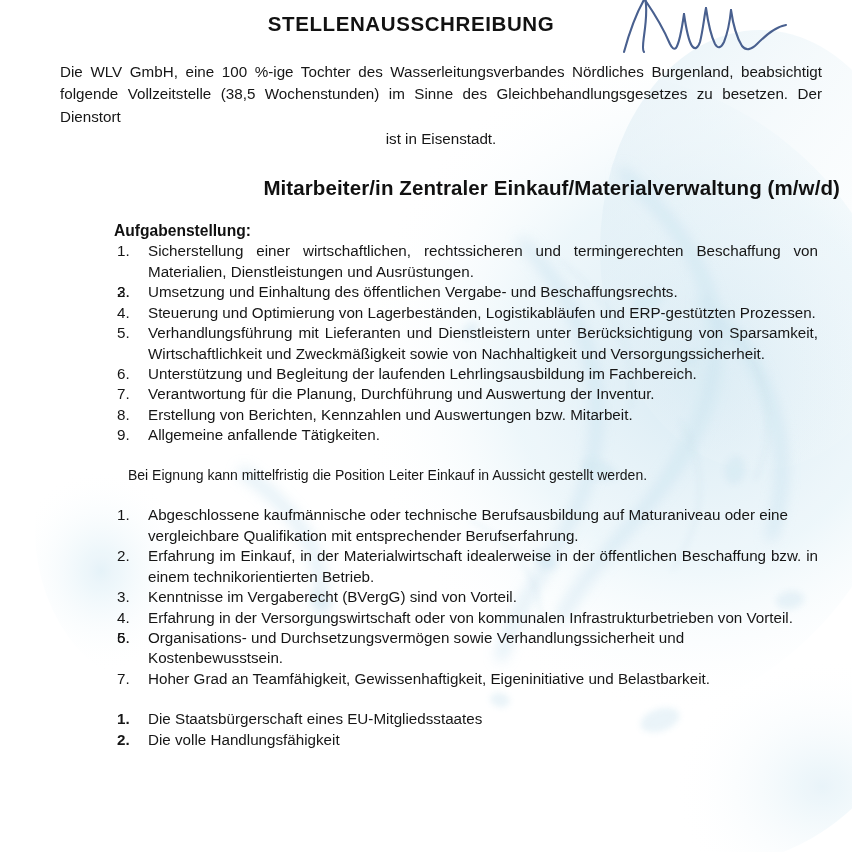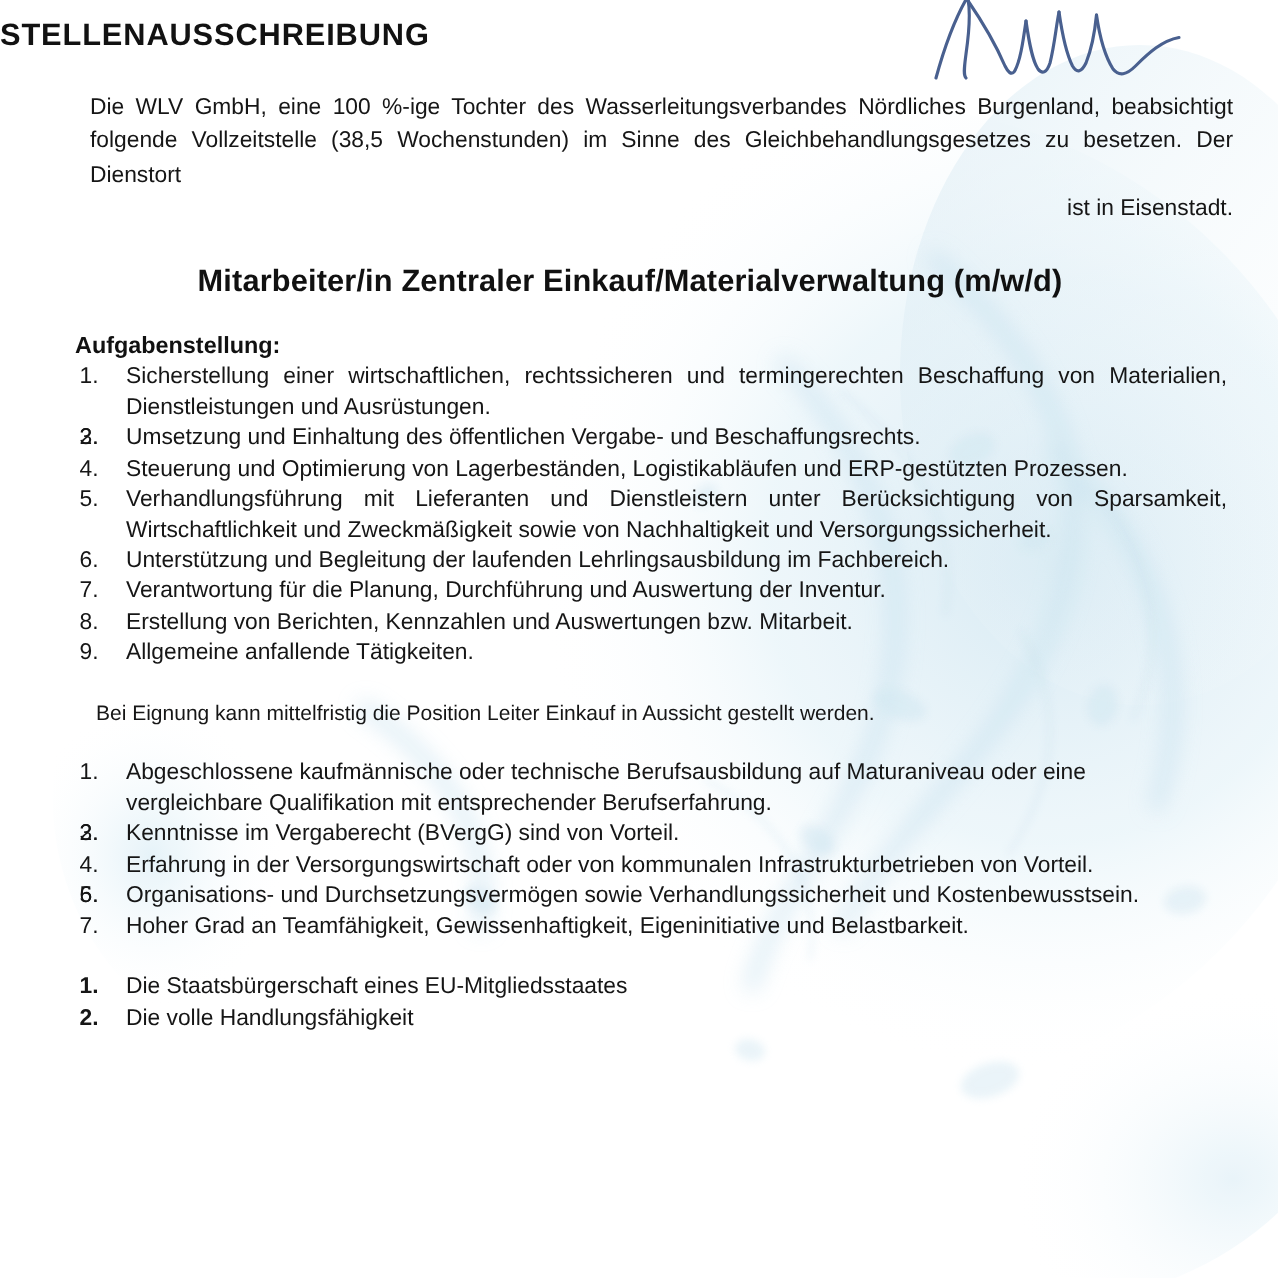--- a/index.html
+++ b/index.html
@@ -30,53 +30,53 @@
   #watermark svg { display: block; width: 852px; height: 852px; }
 
   
   #content {
     position: relative;
     z-index: 2;
     padding: 0;
   }
 
   .doc-title {
-    text-align: left;
+    text-align: center;
     font-size: 20.5px;
     font-weight: bold;
     letter-spacing: .6px;
     margin: 0;
     padding-top: 12px;
     padding-right: 30px;
     color: #121212;
   }
 
   .intro {
     margin: 25px 30px 0 60px;
     font-size: 15.2px;
     line-height: 1.47;
     text-align: justify;
     color: #161616;
   }
-  .intro .lastline { text-align: right; }
+  .intro .lastline { text-align: center; }
 
   .job-title {
-    text-align: center;
+    text-align: right;
     font-size: 20.5px;
     font-weight: bold;
     margin: 26px 0 0 0;
     padding-right: 12px;
     color: #111;
     letter-spacing: .1px;
   }
 
   .section {
     margin-top: 22px;
+    padding-left: 112px;
     padding-right: 34px;
-    margin-left: 48px;
   }
   .section.tight { margin-top: 20px; }
 
   .section-heading {
     font-size: 15.6px;
     font-weight: bold;
     margin: 0 0 1px 2px;
     color: #111;
   }
 
@@ -224,21 +224,21 @@
         <li class="noj"><span class="num">7.</span><span>Verantwortung für die Planung, Durchführung und Auswertung der Inventur.</span></li>
         <li class="noj"><span class="num">8.</span><span>Erstellung von Berichten, Kennzahlen und Auswertungen bzw. Mitarbeit.</span></li>
         <li class="noj"><span class="num">9.</span><span>Allgemeine anfallende Tätigkeiten.</span></li>
       </ol>
       <div class="note">Bei Eignung kann mittelfristig die Position Leiter Einkauf in Aussicht gestellt werden.</div>
     </div>
 
     <div class="section tight">
       <ol class="numlist">
         <li class="noj"><span class="num">1.</span><span>Abgeschlossene kaufmännische oder technische Berufsausbildung auf Maturaniveau oder eine vergleichbare Qualifikation mit entsprechender Berufserfahrung.</span></li>
-        <li><span class="num">2.</span></li>
+        <li><span class="num">2.</span><span>Erfahrung im Einkauf, in der Materialwirtschaft idealerweise in der öffentlichen Beschaffung bzw. in einem technikorientierten Betrieb.</span></li>
         <li class="noj"><span class="num">3.</span><span>Kenntnisse im Vergaberecht (BVergG) sind von Vorteil.</span></li>
         <li class="noj"><span class="num">4.</span><span>Erfahrung in der Versorgungswirtschaft oder von kommunalen Infrastrukturbetrieben von Vorteil.</span></li>
         <li class="noj"><span class="num">5.</span></li>
         <li class="noj"><span class="num">6.</span><span>Organisations- und Durchsetzungsvermögen sowie Verhandlungssicherheit und Kostenbewusstsein.</span></li>
         <li class="noj"><span class="num">7.</span><span>Hoher Grad an Teamfähigkeit, Gewissenhaftigkeit, Eigeninitiative und Belastbarkeit.</span></li>
       </ol>
     </div>
 
     <div class="section tight">
       <ol class="numlist bold-nums">

